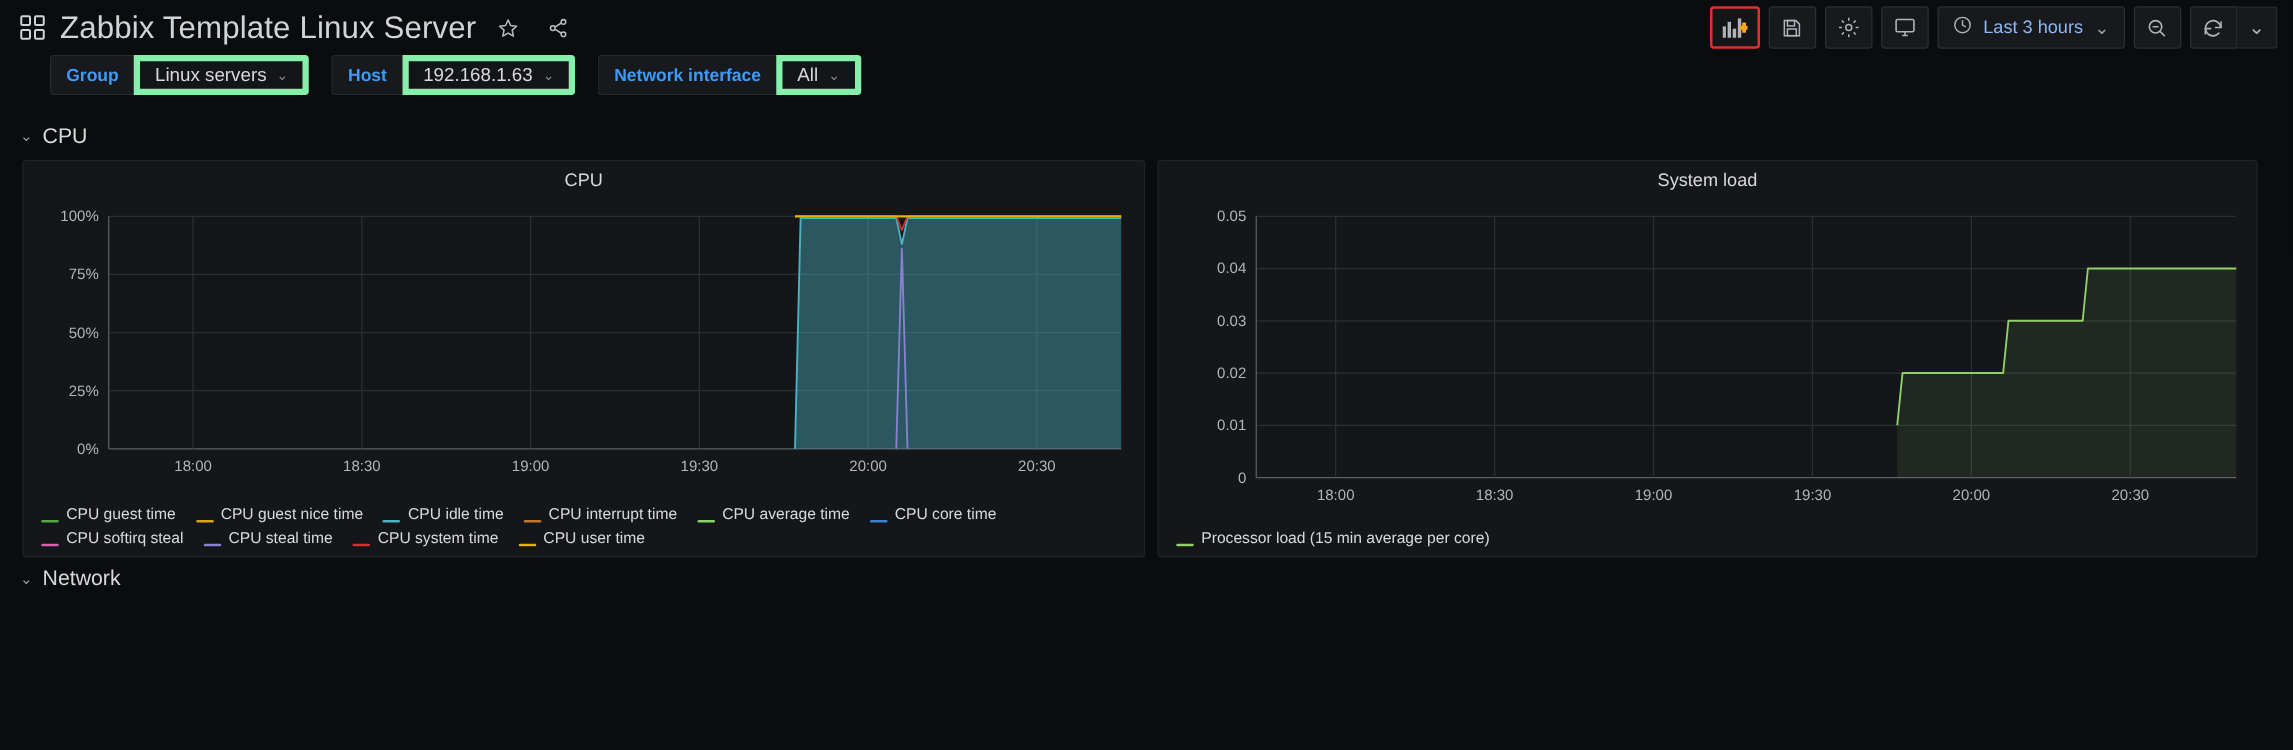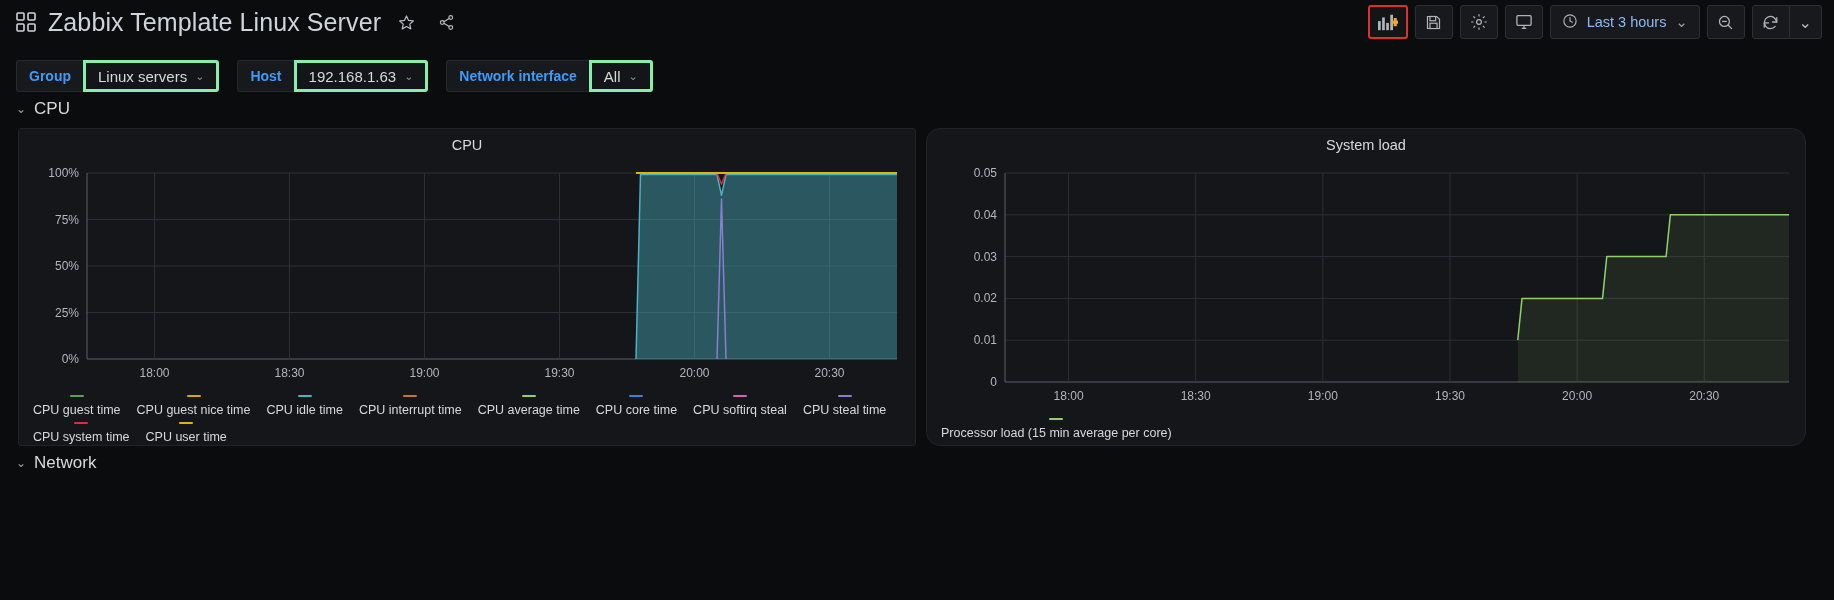--- a/index.html
+++ b/index.html
@@ -43,32 +43,32 @@
     display: flex; align-items: center; gap: 9px; margin-left: 7px;
     color: #8eb9f5; font-size: 14.5px;
   }
   .time-btn .chev { color: #9aa0a8; }
   .group-right { display: flex; align-items: center; }
   .tbtn.attached-l { margin-left: 7px; border-top-right-radius:0; border-bottom-right-radius:0; }
   .tbtn.attached-r { margin-left: 0; border-left: none; border-top-left-radius:0; border-bottom-left-radius:0; min-width:32px; }
 
   
   .submenu {
-    height: 48px; display: flex; align-items: flex-end;
-    padding: 0 11px 0 16px; gap: 0;
+    height: 48px; display: flex; align-items: flex-start;
+    padding: 0 11px 0 16px; gap: 0; margin-left: 24px;
   }
   .varwrap { display: flex; align-items: stretch; margin-right: 18px; }
   .var-label {
     background: #18191c; border: 1px solid #27292e; border-right: none;
     border-radius: 3px 0 0 3px;
     display: flex; align-items: center; padding: 0 12px; height: 32px;
     color: #3d9bfa; font-size: 14px; font-weight: 600; white-space: nowrap;
   }
   .var-value {
-    background: #141518; border: 3px solid #86efac;
+    background: #141518; border: 5px solid #86efac;
     border-radius: 0 3px 3px 0;
     display: flex; align-items: center; gap: 8px; padding: 0 12px; height: 32px;
     color: #d8d9da; font-size: 15px; white-space: nowrap;
   }
   .var-value .chev { color: #8d9197; font-size: 11px; }
 
   
   .rowhdr {
     display: flex; align-items: center; gap: 8px;
     padding-left: 16px; height: 30px; margin-top: 2px;
@@ -84,21 +84,21 @@
   }
   .panel-title {
     text-align: center; font-size: 14.5px; color: #d8d9da;
     padding: 8px 0 4px; font-weight: 400;
   }
   .panel-body { flex: 1; position: relative; }
   .panel-legend {
     padding: 2px 0 8px 14px; display: flex; flex-wrap: wrap;
     column-gap: 16px; row-gap: 5px;
   }
-  .lg { display: flex; align-items: center; gap: 6px; font-size: 12.5px; color: #d8d9da; white-space: nowrap; flex-direction: column; }
+  .lg { display: flex; align-items: flex-end; gap: 6px; font-size: 12.5px; color: #d8d9da; white-space: nowrap; }
   .lg .swatch { width: 14px; height: 2px; border-radius: 1px; display: inline-block; }
 
   .tick { font-size: 12px; fill: #b3b6bb; }
 
   
   .bottompanel {
     margin: 4px 18px 0; background: #141619;
     border: 1px solid #212327; border-radius: 3px 3px 0 0;
     height: 44px; position: relative;
   }
@@ -305,21 +305,21 @@
             <span class="swatch" style="background: rgb(208, 52, 44);"></span>
             <span>CPU system time</span>
           </div>
           <div class="lg">
             <span class="swatch" style="background: rgb(224, 180, 0);"></span>
             <span>CPU user time</span>
           </div>
         </div>
     </div>
 
-    <div class="panel" style="width:880px;height:318px;border-radius:14px;">
+    <div class="panel" style="width:880px;height:318px;">
       <div class="panel-title">System load</div>
       <div class="panel-body">
         <svg id="load-chart" width="880" height="255" viewBox="0 0 880 255">
             <line x1="78" y1="225" x2="862" y2="225" stroke="#5b5f66" stroke-width="1"></line>
             <text x="70" y="229" text-anchor="end" class="tick">0</text>
             <line x1="78" y1="183.2" x2="862" y2="183.2" stroke="#2c2f33" stroke-width="1"></line>
             <text x="70" y="187.2" text-anchor="end" class="tick">0.01</text>
             <line x1="78" y1="141.4" x2="862" y2="141.4" stroke="#2c2f33" stroke-width="1"></line>
             <text x="70" y="145.4" text-anchor="end" class="tick">0.02</text>
             <line x1="78" y1="99.60000000000001" x2="862" y2="99.60000000000001" stroke="#2c2f33" stroke-width="1"></line>

